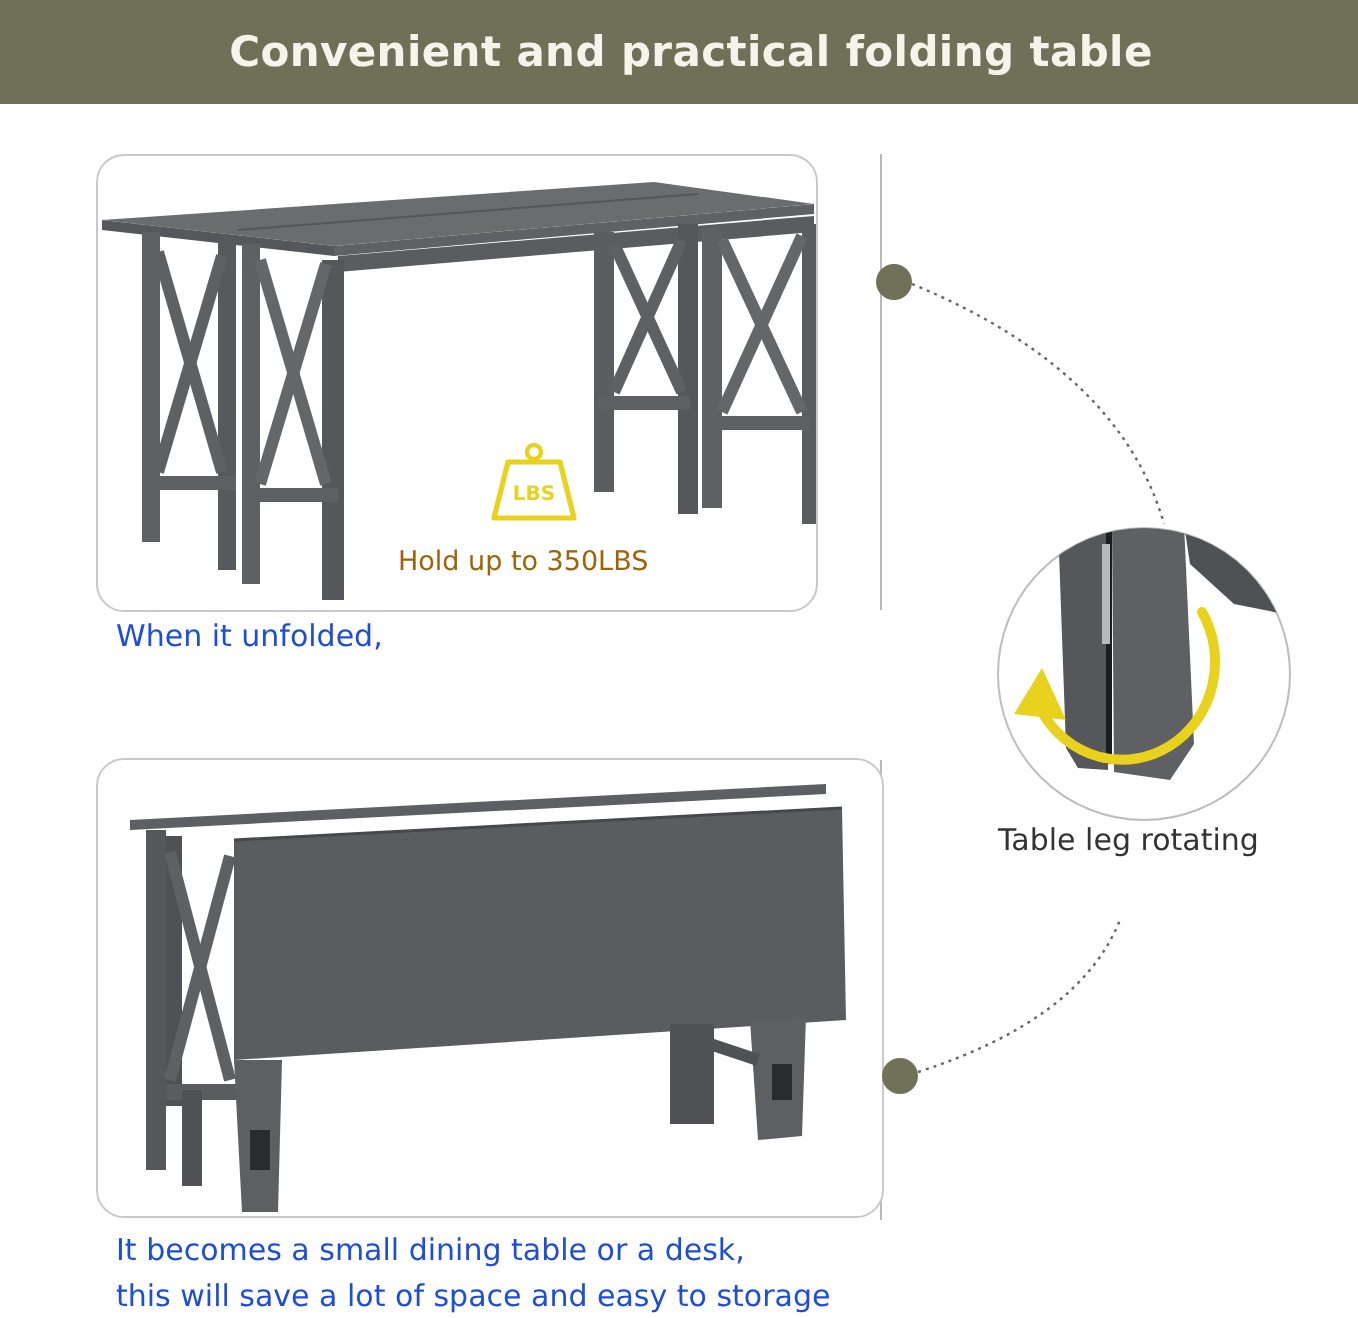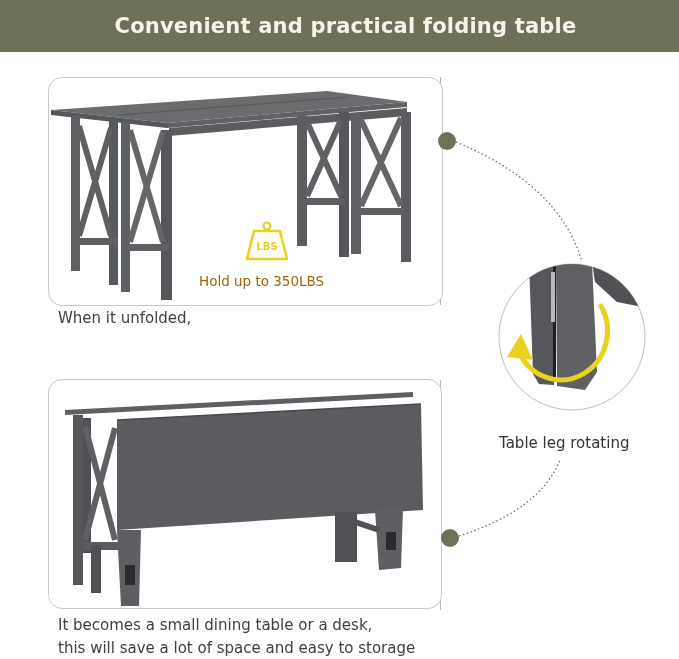--- a/index.html
+++ b/index.html
@@ -1,28 +1,28 @@
 <!DOCTYPE html>
 <html><head>
 <meta charset="utf-8">
 <style>
   html, body { margin:0; padding:0; background:#ffffff; }
   body { width:679px; height:659px; position:relative; overflow:hidden; font-family:"DejaVu Sans", sans-serif; }
   .banner { position:absolute; left:0; top:0; width:679px; height:52px; background:#6e7058; display:flex; align-items:center; justify-content:center; }
   .banner-title { color:#f6f4ea; font-family:"DejaVu Sans", sans-serif; font-weight:bold; font-size:21px; letter-spacing:0.2px;margin-left:12px; }
   .card { position:absolute; border:1.5px solid #c9c9c9; border-radius:14px; background:#fff; box-sizing:border-box; overflow:hidden; }
-  .card-top { left:48px; top:77px; width:395px; height:229px; }
+  .card-top { left:48px; top:77px; width:361px; height:229px; }
   .card-bottom { left:48px; top:379px; width:394px; height:230px; }
-  .caption { position:absolute; left:58px; color:#404040; font-size:15px; line-height:23px; font-family:"DejaVu Sans", sans-serif; }
+  .caption { position:absolute; left:58px; color:#1d4ed8; font-size:15px; line-height:23px; font-family:"DejaVu Sans", sans-serif; }
   .caption-top { top:307px; }
   .caption-bottom { top:614px; }
   .caption div { white-space:nowrap; }
   .vline { position:absolute; left:440px; width:1px; background:#b8b8b8; }
   .dot { position:absolute; width:18px; height:18px; border-radius:50%; background:#6f7158; }
-  .feature-label { position:absolute; left:499px; top:409px; font-size:15px; line-height:23px; color:#333; white-space:nowrap;margin-top:23px; }
+  .feature-label { position:absolute; left:499px; top:409px; font-size:15px; line-height:23px; color:#333; white-space:nowrap; }
   .weight-label { position:absolute; left:199px; top:273px; font-size:13.5px; color:#a16207; white-space:nowrap; }
   svg { position:absolute; overflow:visible; }
 </style>
 </head>
 <body>
 
 <div class="banner">
   <span class="banner-title">Convenient and practical folding table</span>
 </div>
 

